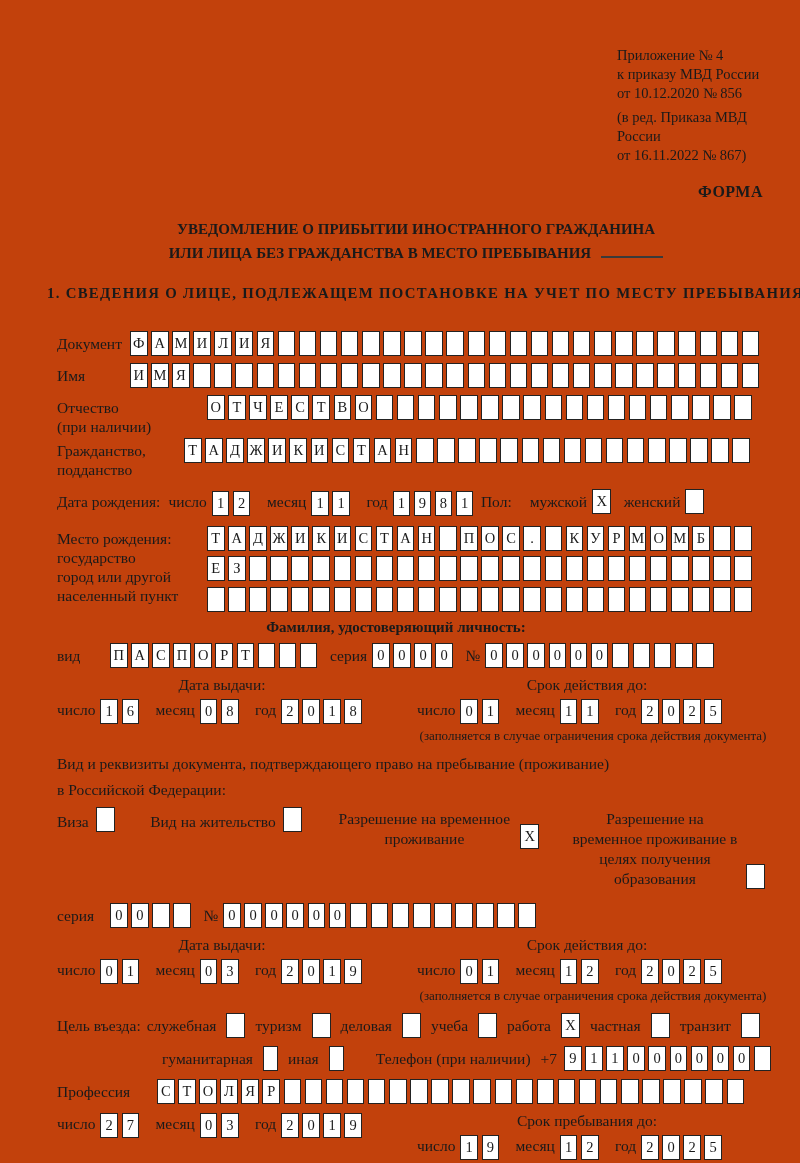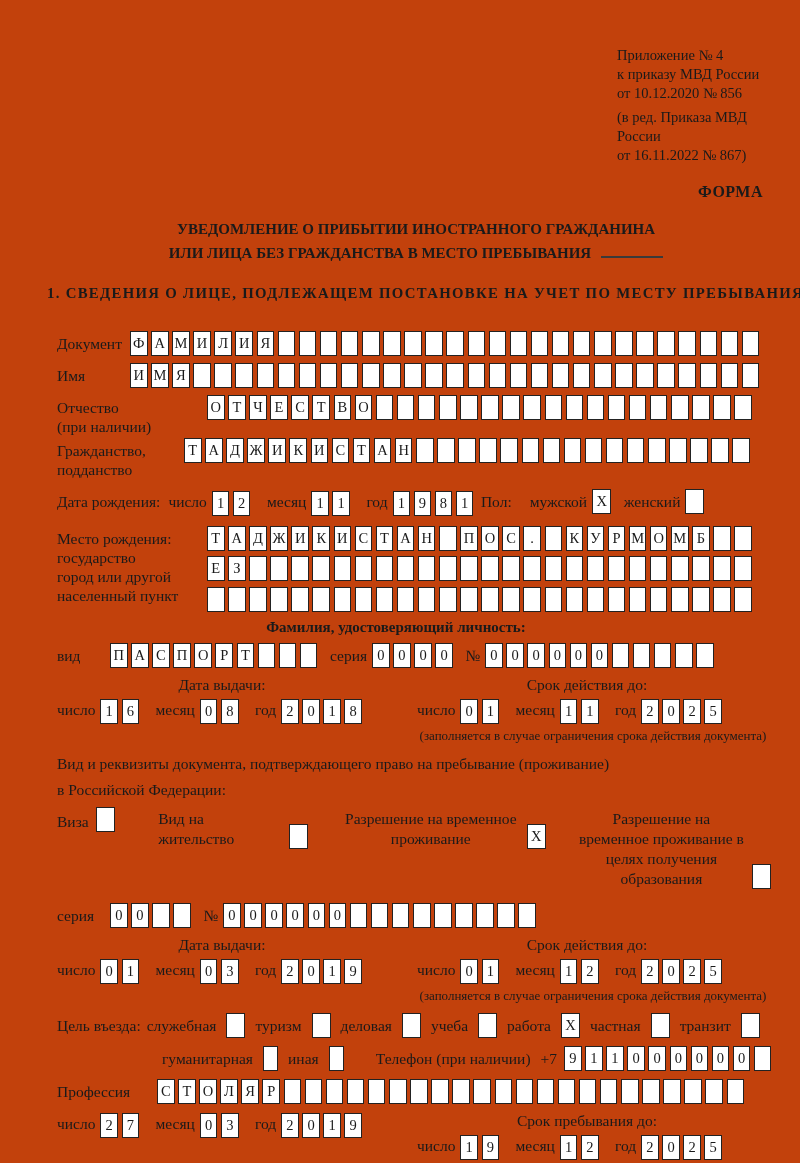--- a/index.html
+++ b/index.html
@@ -166,21 +166,21 @@
   </div>
 
   <div class="intro">Вид и реквизиты документа, подтверждающего право на пребывание (проживание)</div>
   <div class="intro">в Российской Федерации:</div>
 
   <div class="visa-row">
     <span class="opt">
       <span class="lab">Виза</span>
       <span class="cb"></span>
     </span>
-    <span class="opt" style="margin-left:26px">
+    <span class="opt" style="margin-left:18px">
       <span class="lab">Вид на жительство</span>
       <span class="cb"></span>
     </span>
     <span class="opt" style="margin-left:16px">
       <span class="lab c w175">Разрешение на временное проживание</span>
       <span class="cb">X</span>
     </span>
     <span class="opt" style="margin-left:14px;margin-right:0">
       <span class="lab c w168">Разрешение на временное проживание в целях получения образования</span>
       <span class="cb"></span>

